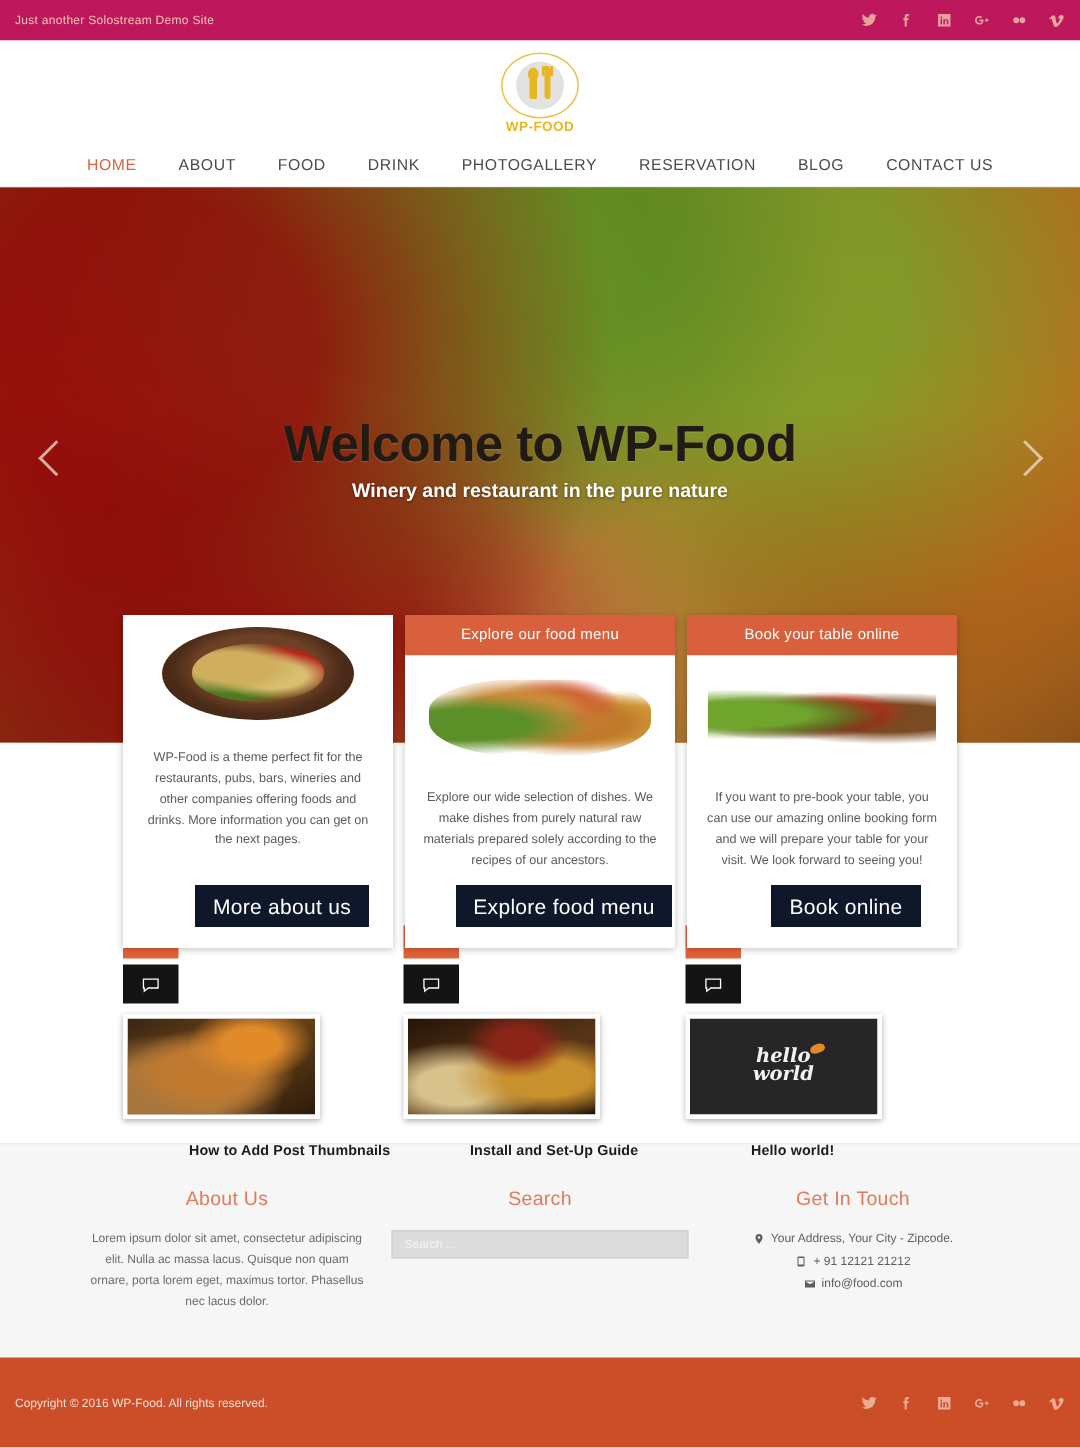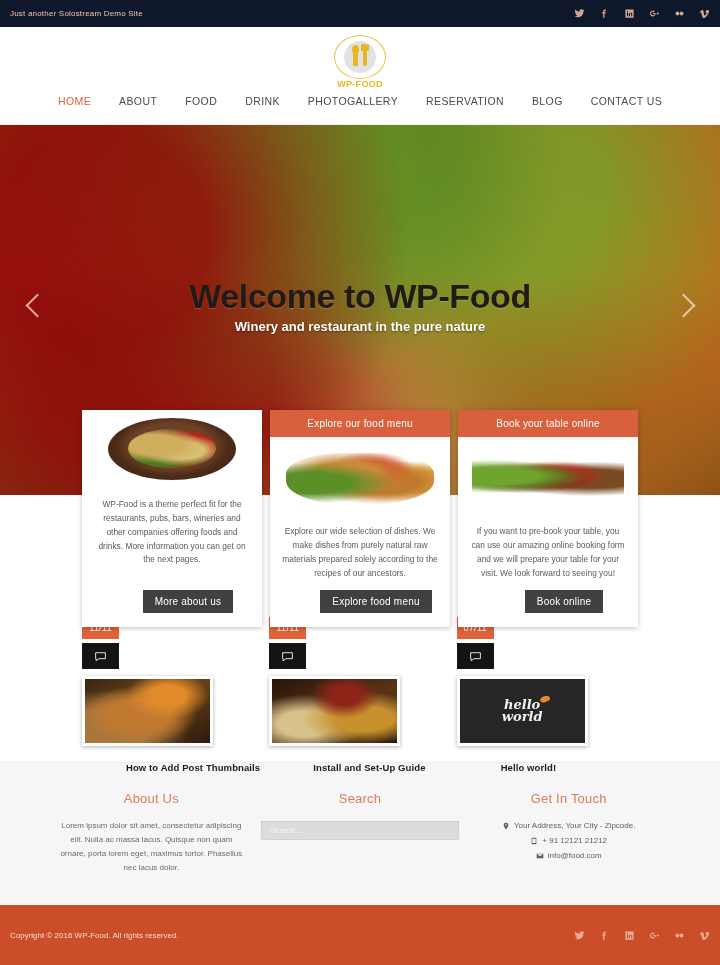--- a/index.html
+++ b/index.html
@@ -6,21 +6,21 @@
   html, body {
     width: 720px; height: 965px;
     font-family: "Liberation Sans", sans-serif;
     background: #e9e9e9;
     overflow: hidden;
   }
   .page { position: relative; width: 720px; height: 965px; background: #ffffff; }
 
   
   .topbar {
-    height: 27px; background: #0f172a;
+    height: 27px; background: #be185d;
     display: flex; align-items: center; justify-content: space-between;
     padding: 0 10px;
   }
   .topbar-text { font-size: 8px; color: #f4c6b4; letter-spacing: .2px; }
   .social { display: flex; align-items: center; gap: 13px; }
   .social-ico {
     width: 12px; height: 12px; color: #f0bda8; opacity: .85;
     display: flex; align-items: center; justify-content: center;
     font-size: 11px; line-height: 1;
   }
@@ -42,21 +42,21 @@
   .logo-fork { position: absolute; left: 31px; top: 13px; width: 4px; height: 20px; background: #e8b623; border-radius: 2px; }
   .logo-fork::before { content:""; position:absolute; left:-2px; top:-2px; width:8px; height:7px; background:#e8b623;
     border-radius: 1px; clip-path: polygon(0 0,2px 0,2px 100%,0 100%,0 0, 3px 0,5px 0,5px 100%,3px 100%, 6px 0,8px 0,8px 100%,6px 100%); }
   .logo-text {
     position: absolute; left: 0; right: 0; bottom: 0; text-align: center;
     font-size: 9px; font-weight: bold; color: #e8b623; letter-spacing: .3px;
   }
 
   
   .nav {
-    height: 30px; display: flex; justify-content: center;
+    height: 30px; display: flex; align-items: center; justify-content: center;
     gap: 0; background: #fff; border-bottom: 1px solid #f0f0f0;
   }
   .nav-item {
     font-size: 10.5px; color: #4a4a4a; letter-spacing: .4px;
     padding: 0 14px; cursor: pointer; white-space: nowrap;
   }
   .nav-item.active { color: #d9603c; }
 
   
   .hero {
@@ -147,21 +147,21 @@
       radial-gradient(ellipse at 12% 46%, #6fa52c 0 26%, rgba(111,165,44,0) 52%),
       radial-gradient(ellipse at 34% 50%, #5c3418 0 26%, rgba(92,52,24,0) 52%),
       radial-gradient(ellipse at 54% 44%, #c7261a 0 20%, rgba(199,38,26,0) 44%),
       radial-gradient(ellipse at 78% 52%, #7a4a22 0 30%, rgba(122,74,34,0) 56%),
       linear-gradient(180deg, rgba(255,255,255,0) 68%, #ffffff 100%);
   }
   .card-body { padding: 12px 12px 0; flex: 1; }
   .card-text { font-size: 8.4px; color: #5b5b5b; line-height: 1.65; text-align: center; }
   .card-foot { padding: 10px 0 14px; text-align: center; }
   .btn {
-    display: inline-block; background: #404040; color: #fff; font-size: 10px;
+    display: inline-block; background: #0f172a; color: #fff; font-size: 14px;
     padding: 6px 12px; border: none; cursor: pointer; letter-spacing: .2px; margin-left: 32px;
   }
 
   
   .posts {
     position: absolute; top: 617px; left: 82px; width: 556px;
     display: flex; gap: 6px; z-index: 5;
   }
   .post { width: 182px; display: flex; gap: 7px; flex-wrap: wrap; flex-direction: column; }
   .post-meta { width: 37px; }

